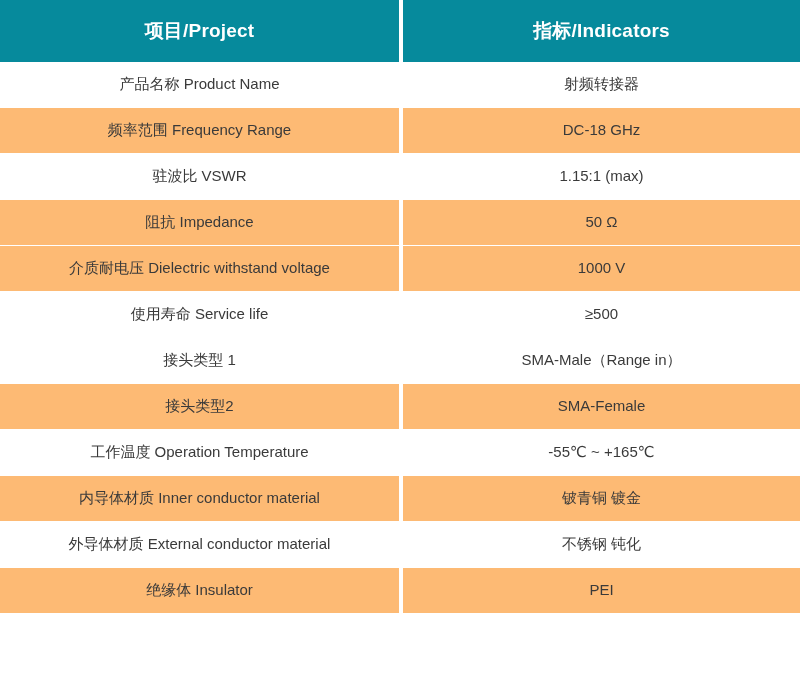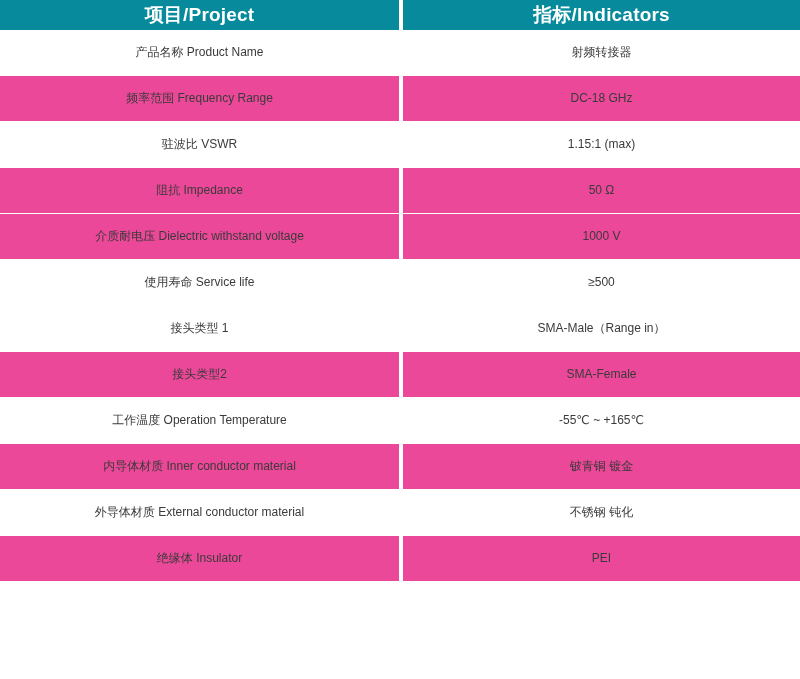--- a/index.html
+++ b/index.html
@@ -19,49 +19,49 @@
     border-collapse: separate;
     border-spacing: 0;
     table-layout: fixed;
   }
 
   .spec-table col.col-project { width: 399px; }
   .spec-table col.col-gap     { width: 4px;   }
   .spec-table col.col-value   { width: 397px; }
 
   thead th.header-cell {
-    height: 30px;
+    height: 62px;
     background: #068a9c;
     color: #ffffff;
     font-size: 19px;
     font-weight: bold;
     letter-spacing: 0.2px;
     text-align: center;
     vertical-align: middle;
     padding: 0;
   }
   thead th.header-gap,
   tbody td.row-gap {
     background: #ffffff;
     padding: 0;
   }
 
   tbody td.body-cell {
     height: 45px;
     text-align: center;
     vertical-align: middle;
-    font-size: 12px;
+    font-size: 15px;
     color: #3a3a3a;
     padding: 0 8px;
     line-height: 1.35;
     white-space: nowrap;
   }
 
   tr.row-odd td.body-cell  { background: #ffffff; }
-  tr.row-even td.body-cell { background: #ec4899; }
+  tr.row-even td.body-cell { background: #fdba74; }
 
   
   tbody tr td.body-cell { border-bottom: 1px solid #ffffff; }
   tbody tr:last-child td.body-cell { border-bottom: none; }
 </style>
 </head>
 <body>
 
 <table class="spec-table">
   <colgroup>

